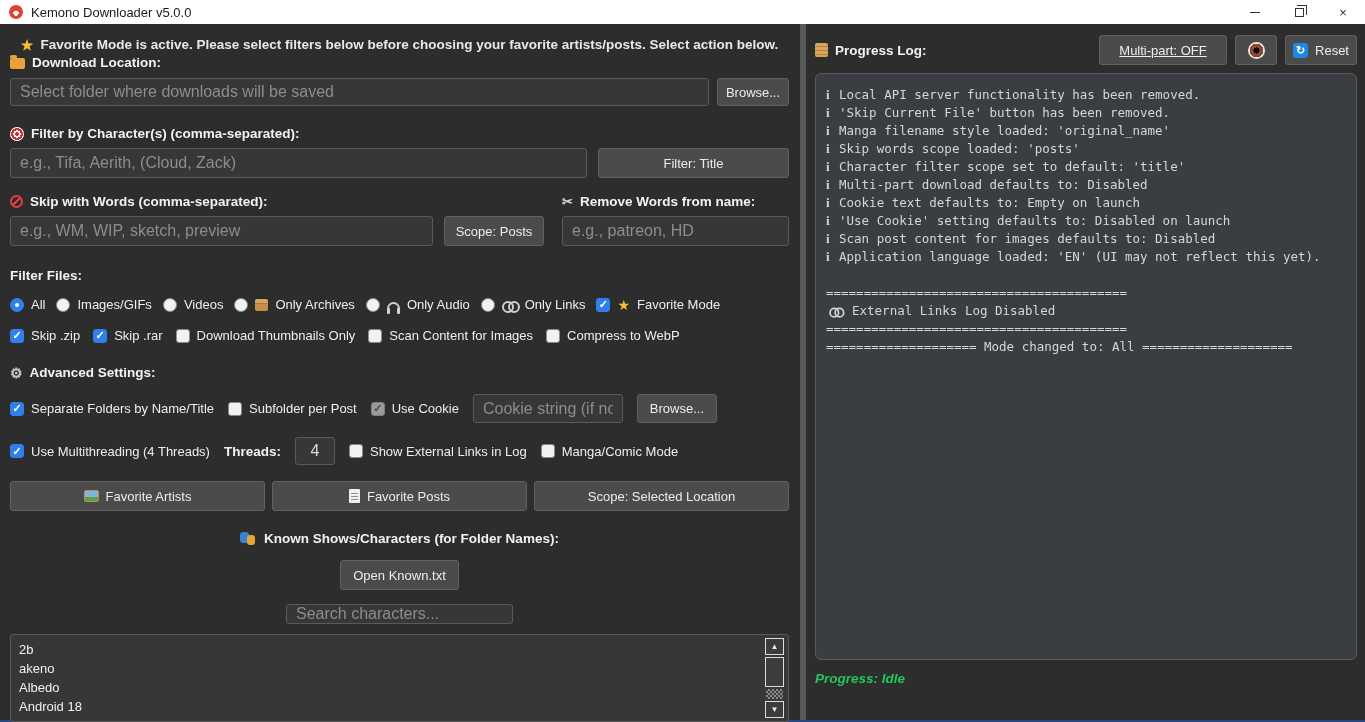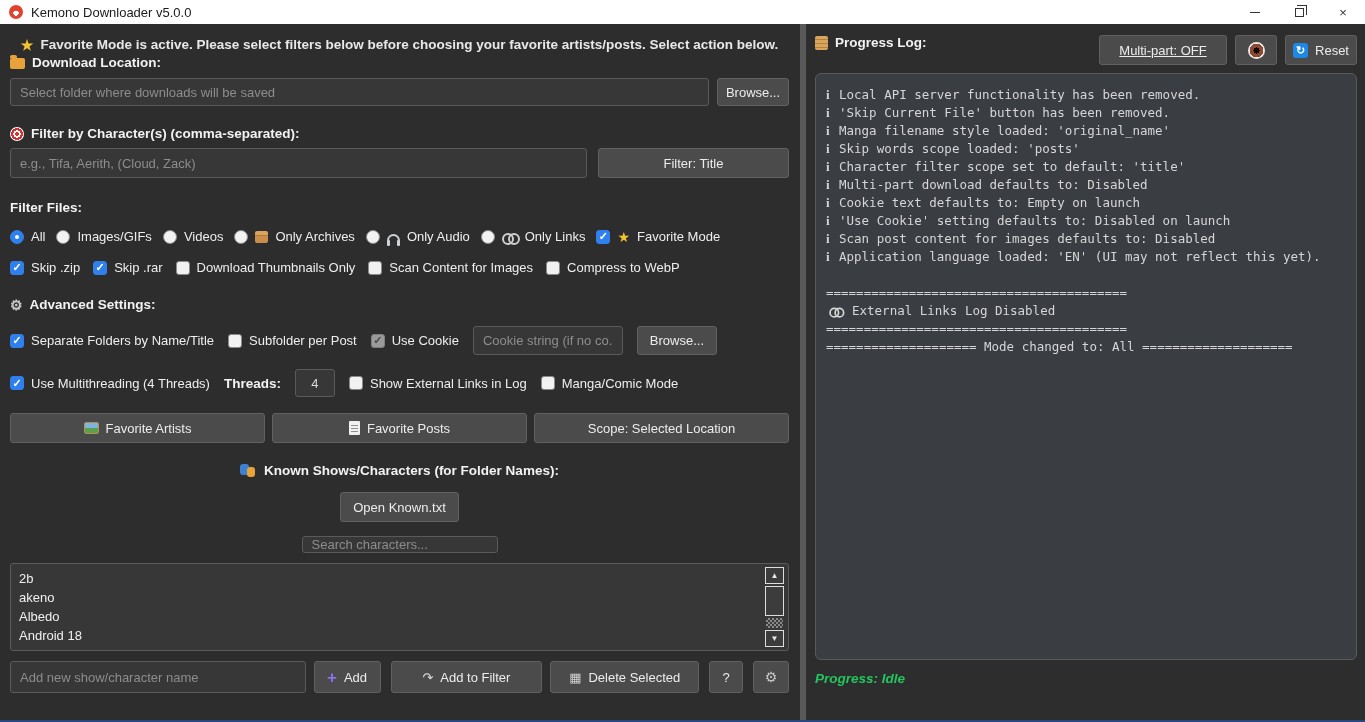--- a/index.html
+++ b/index.html
@@ -19,21 +19,21 @@
   .glyph-restore::before { content:""; position:absolute; left:1px; top:-4px; width:9px; height:9px; border:1px solid #333; border-left:none; border-bottom:none; }
 
   
   .main { flex:1; display:flex; min-height:0; }
   .left-pane { width:799px; flex-shrink:0; padding:0 10px; }
   .splitter { width:6px; background:#595959; margin:0 1px; }
   .right-pane { flex:1; padding:0 8px; display:flex; flex-direction:column; min-width:0; }
 
   
   .lbl { font-weight:bold; font-size:13.5px; color:#f2f2f2; display:flex; align-items:center; gap:7px; }
-  input.txt { background:#373737; border:1px solid #5a5a5a; border-radius:3px; color:#dddddd; font-size:13px; padding:0 9px; font-family:"Liberation Sans",sans-serif; outline:none; }
+  input.txt { background:#373737; border:1px solid #5a5a5a; border-radius:3px; color:#dddddd; font-size:16px; padding:0 9px; font-family:"Liberation Sans",sans-serif; outline:none; }
   input.txt::placeholder { color:#8d8d8d; }
   .btn { background:#4b4b4b; border:1px solid #616161; border-radius:3px; color:#ececec; font-size:13px; display:flex; align-items:center; justify-content:center; gap:7px; cursor:default; white-space:nowrap; }
   .opt { display:flex; align-items:center; gap:7px; font-size:13px; color:#eeeeee; white-space:nowrap; }
 
   .radio { width:14px; height:14px; border-radius:50%; background:#f2f2f2; border:1px solid #8a8a8a; position:relative; flex-shrink:0; }
   .radio.checked { background:#2f80ed; border-color:#2f80ed; }
   .radio.checked::after { content:""; position:absolute; left:4px; top:4px; width:4px; height:4px; border-radius:50%; background:#ffffff; }
 
   .cb { width:14px; height:14px; border-radius:3px; background:#f2f2f2; border:1px solid #8a8a8a; display:flex; align-items:center; justify-content:center; flex-shrink:0; }
   .cb .tick { display:none; font-size:11px; line-height:1; color:#ffffff; font-weight:bold; }
@@ -107,21 +107,21 @@
   .row-bottom { margin-top:10px; display:flex; gap:8px; }
   .row-bottom input { width:296px; height:32px; }
   .row-bottom .btn { height:32px; }
   .btn-add { width:67px; }
   .btn-addfilter { width:152px; margin-left:2px; }
   .btn-delete { width:149px; }
   .btn-help { width:34px; margin-left:2px; }
   .btn-gear { width:36px; margin-left:2px; }
 
   
-  .log-header { margin-top:11px; display:flex; align-items:flex-start; flex-shrink:0; }
+  .log-header { margin-top:11px; display:flex; align-items:center; flex-shrink:0; }
   .log-header .lbl { flex:1; }
   .log-header .btn { height:30px; }
   .btn-multipart { width:128px;text-decoration:underline; }
   .btn-eye { width:42px; margin-left:8px; }
   .btn-reset { width:72px; margin-left:8px; }
   .log-box { margin-top:8px; height:587px; background:#3a3d42; border:1px solid #5a5a5a; border-radius:6px; padding:12px 10px; overflow:hidden;
              font-family:"DejaVu Sans Mono", monospace; font-size:12.5px; color:#d6d6d6; flex-shrink:0; }
   .log-line { line-height:18px; min-height:18px; white-space:pre; display:flex; align-items:center; gap:6px; }
   .info-i { font-family:"Liberation Serif", serif; font-weight:bold; font-size:13px; width:7px; flex-shrink:0; }
   .log-link-icon { flex-shrink:0; margin:0 2px; transform:scale(0.85); }
@@ -172,20 +172,41 @@
         <span class="icon-target"></span>
         <span>Filter by Character(s) (comma-separated):</span>
       </div>
       <div class="row-char">
         <input class="txt" placeholder="e.g., Tifa, Aerith, (Cloud, Zack)" style="">
         <div class="btn">
             <span>Filter: Title</span>
           </div>
       </div>
 
+      <div class="row-skip">
+        <div class="col col-skip">
+          <div class="lbl">
+            <span class="icon-noentry"></span>
+            <span>Skip with Words (comma-separated):</span>
+          </div>
+          <input class="txt" placeholder="e.g., WM, WIP, sketch, preview" style="">
+        </div>
+        <div class="col col-scope">
+          <div class="btn">
+              <span>Scope: Posts</span>
+            </div>
+        </div>
+        <div class="col col-remove">
+          <div class="lbl">
+            <span class="icon-scissors">✂</span>
+            <span>Remove Words from name:</span>
+          </div>
+          <input class="txt" placeholder="e.g., patreon, HD" style="">
+        </div>
+      </div>
 
       <div class="lbl sec-label" style="margin-top:22px;">
         <span>Filter Files:</span>
       </div>
 
       <div class="row-radios">
         <label class="opt">
           <span class="radio checked"></span>
           <span>All</span>
         </label>

